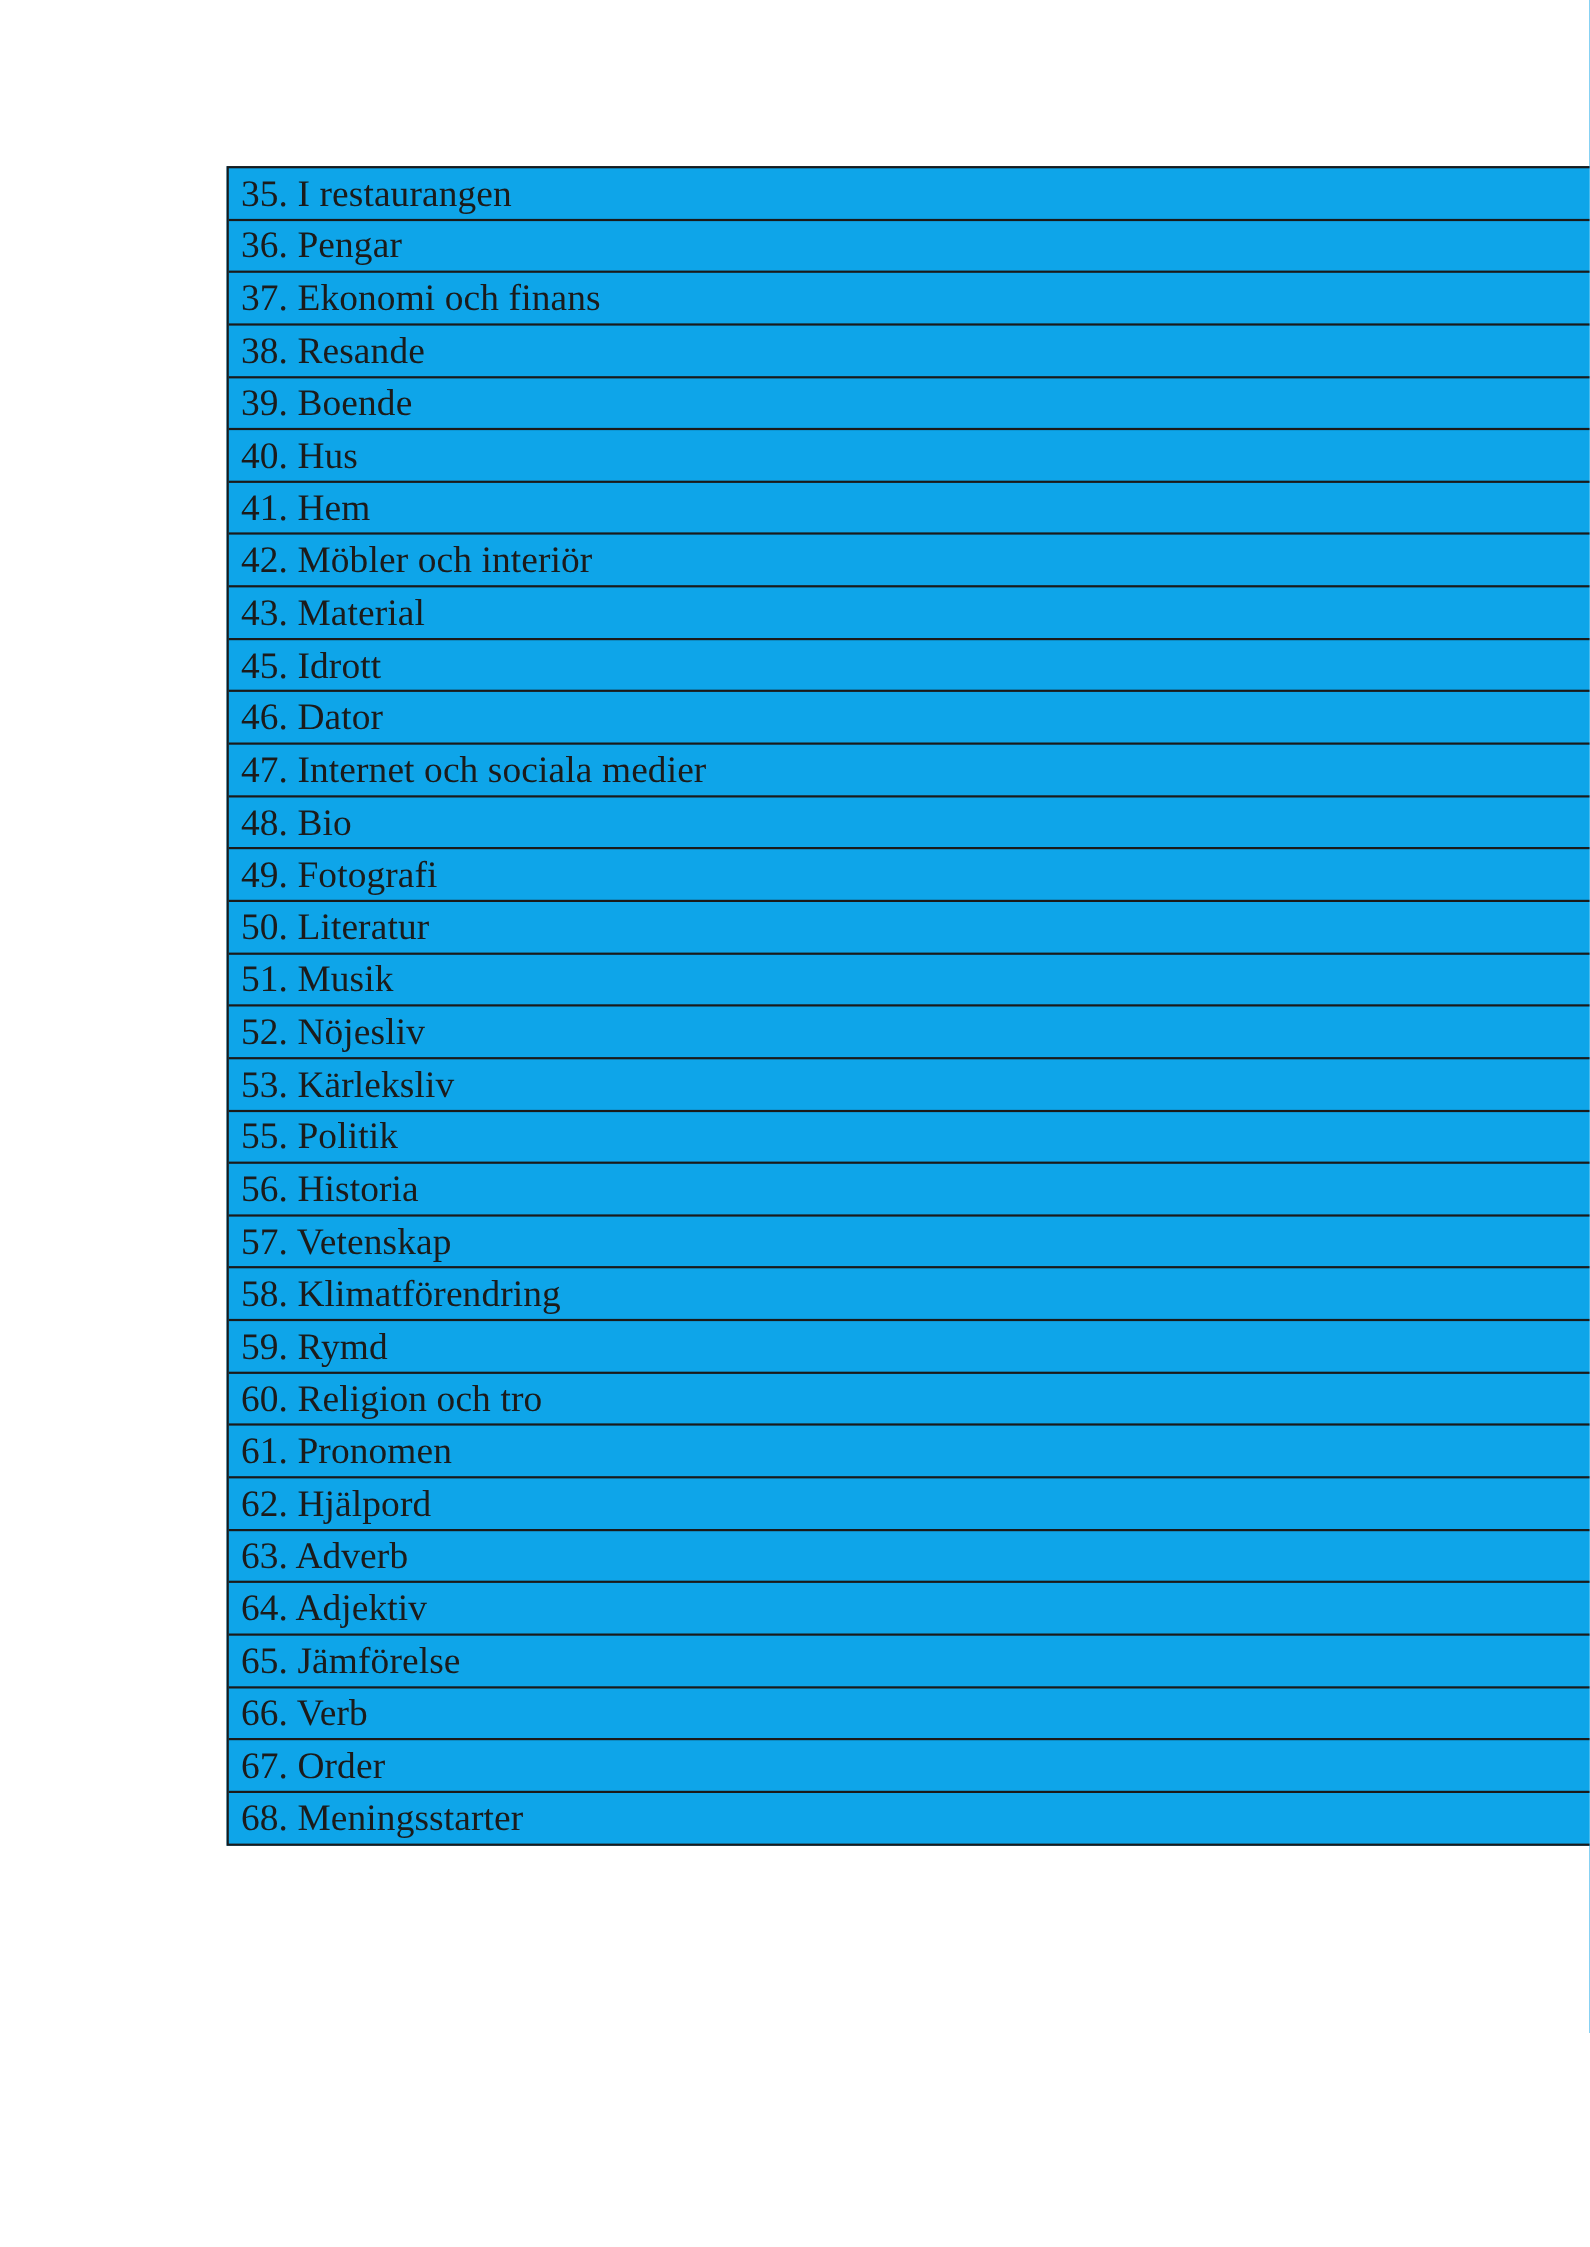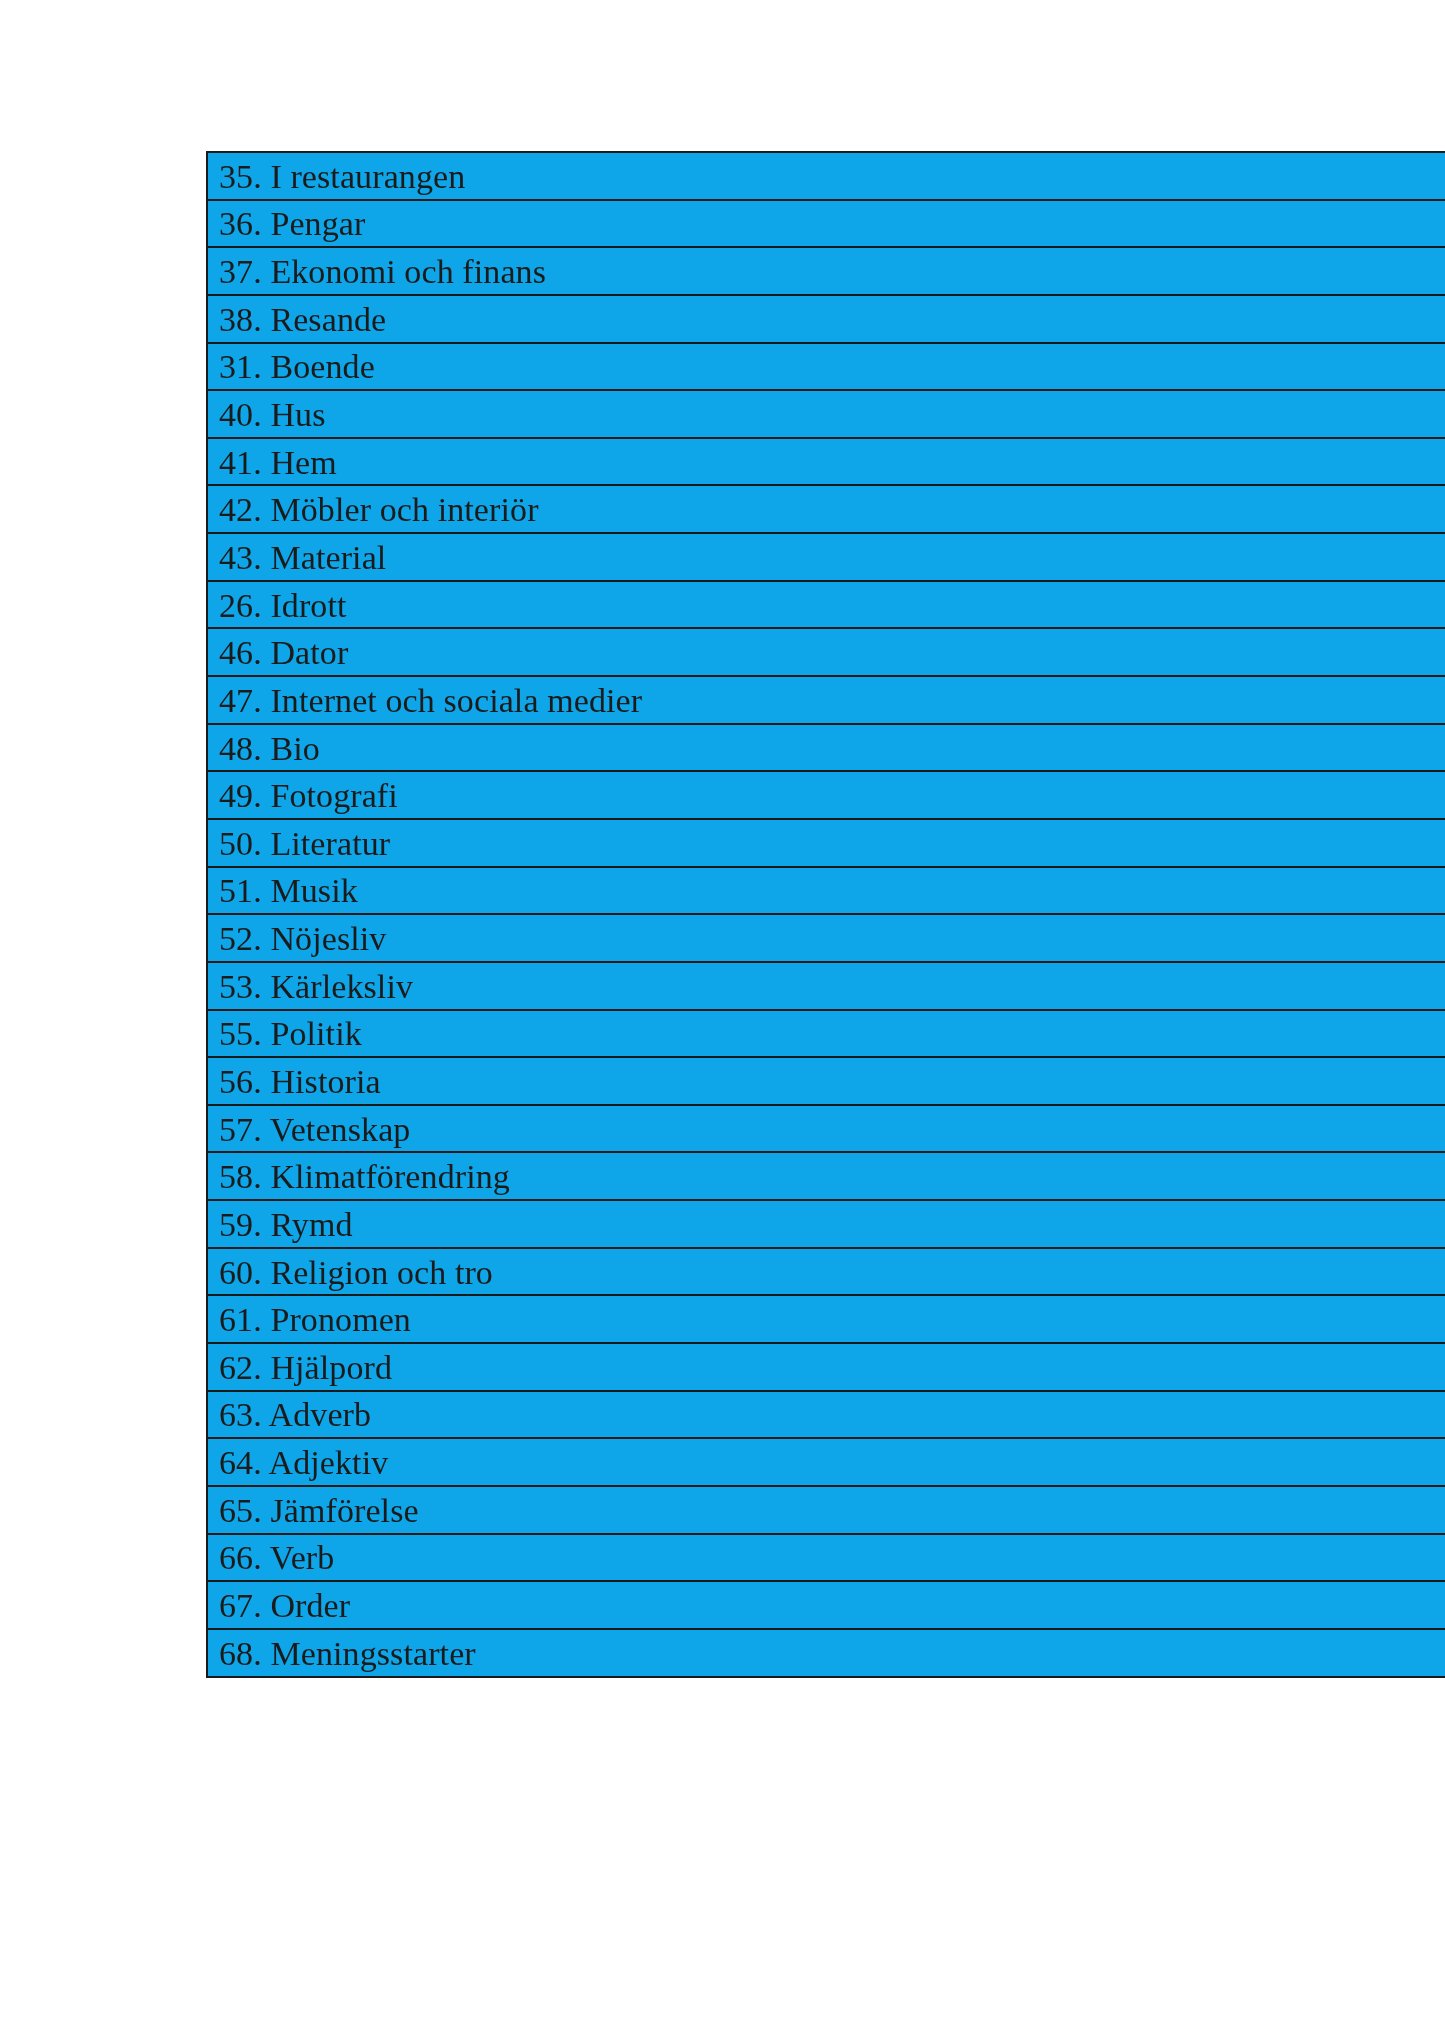--- a/index.html
+++ b/index.html
@@ -55,36 +55,36 @@
     <div class="row">
       <span>36. Pengar</span>
     </div>
     <div class="row">
       <span>37. Ekonomi och finans</span>
     </div>
     <div class="row">
       <span>38. Resande</span>
     </div>
     <div class="row">
-      <span>31. Boende</span>
+      <span>39. Boende</span>
     </div>
     <div class="row">
       <span>40. Hus</span>
     </div>
     <div class="row">
       <span>41. Hem</span>
     </div>
     <div class="row">
       <span>42. Möbler och interiör</span>
     </div>
     <div class="row">
       <span>43. Material</span>
     </div>
     <div class="row">
-      <span>26. Idrott</span>
+      <span>45. Idrott</span>
     </div>
     <div class="row">
       <span>46. Dator</span>
     </div>
     <div class="row">
       <span>47. Internet och sociala medier</span>
     </div>
     <div class="row">
       <span>48. Bio</span>
     </div>

